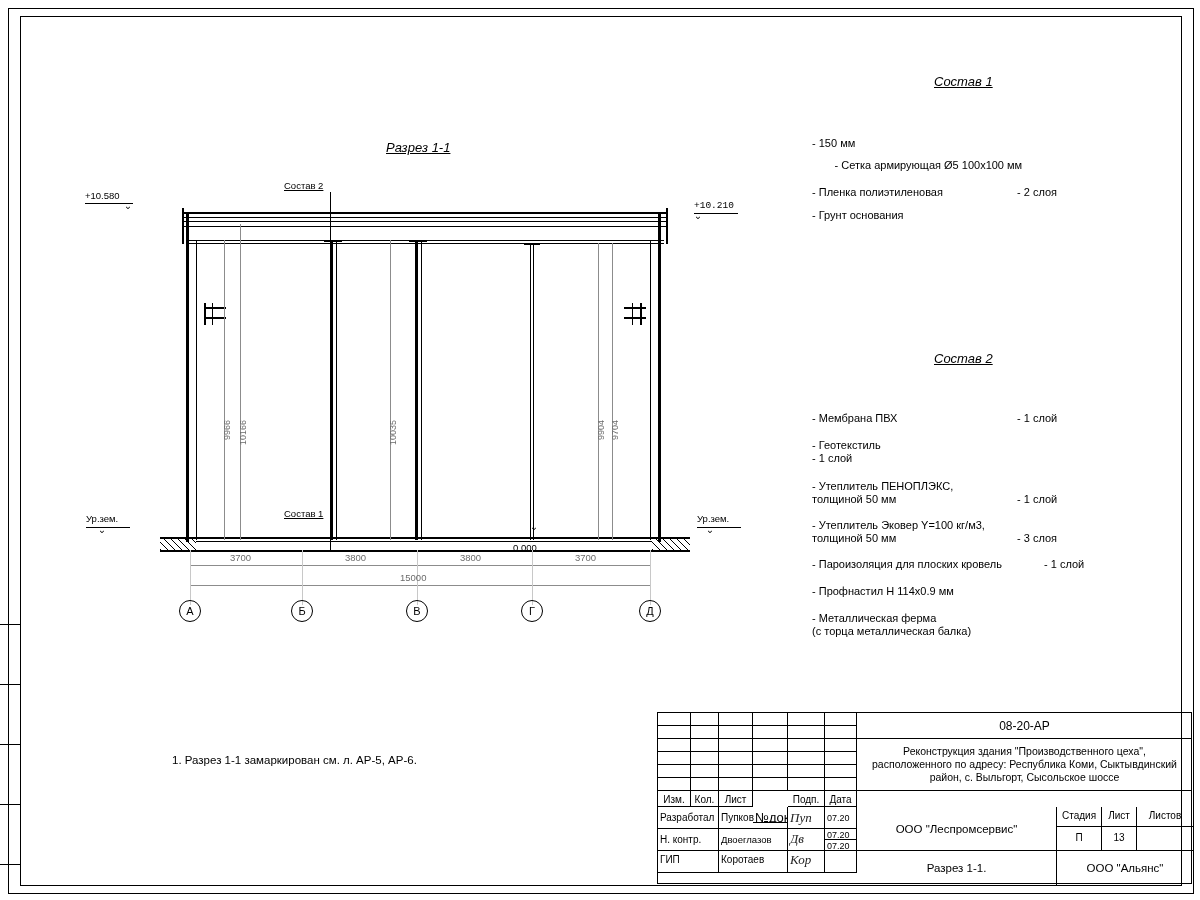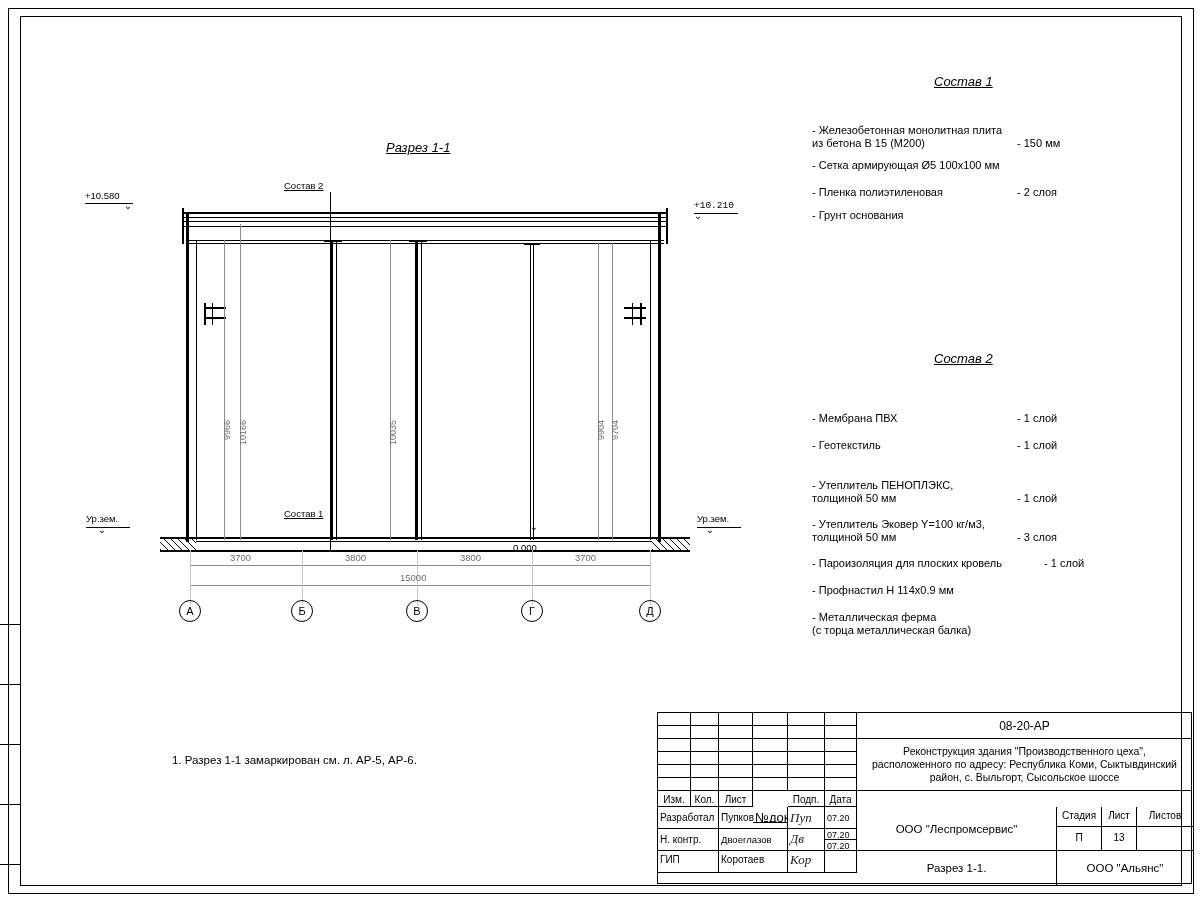--- a/index.html
+++ b/index.html
@@ -245,46 +245,44 @@
   <div class="circle-mark" style="left:406px; top:600px;">В</div>
   <div class="circle-mark" style="left:521px; top:600px;">Г</div>
   <div class="circle-mark" style="left:639px; top:600px;">Д</div>
 
   <div class="t" style="left:172px; top:754px; font-size:11.5px;">1. Разрез 1-1 замаркирован см. л. АР-5, АР-6.</div>
 
   <div class="t ital ul" style="left:934px; top:76px; font-size:13px;">Состав 1</div>
 
   <div class="spec" style="left:812px; top:124px; width:330px;">
     <div class="spec-row">
-      <div class="spec-name">- Железобетонная  монолитная плита
-  из бетона В 15 (М200)</div>
       <div class="spec-val" style="padding-top:13px;">- 150 мм</div>
     </div>
-    <div class="spec-row" style="margin-top:8px;">
+    <div class="spec-row" style="margin-top:8px;justify-content:center;">
       <div class="spec-name">- Сетка армирующая Ø5 100х100 мм</div>
       <div class="spec-val"></div>
     </div>
     <div class="spec-row" style="margin-top:14px;">
       <div class="spec-name">- Пленка полиэтиленовая</div>
       <div class="spec-val">- 2 слоя</div>
     </div>
     <div class="spec-row" style="margin-top:10px;">
       <div class="spec-name">- Грунт основания</div>
       <div class="spec-val"></div>
     </div>
   </div>
 
   <div class="t ital ul" style="left:934px; top:353px; font-size:13px;">Состав 2</div>
 
   <div class="spec" style="left:812px; top:412px; width:330px;">
     <div class="spec-row" style="margin-bottom:14px;">
       <div class="spec-name">- Мембрана ПВХ</div>
       <div class="spec-val">- 1 слой</div>
     </div>
-    <div class="spec-row" style="margin-bottom:27px;">
+    <div class="spec-row" style="margin-bottom:15px;flex-direction:column;">
       <div class="spec-name">- Геотекстиль</div>
       <div class="spec-val">- 1 слой</div>
     </div>
     <div class="spec-row" style="margin-bottom:13px;">
       <div class="spec-name">- Утеплитель ПЕНОПЛЭКС,
   толщиной 50 мм</div>
       <div class="spec-val" style="padding-top:13px;">- 1 слой</div>
     </div>
     <div class="spec-row" style="margin-bottom:13px;">
       <div class="spec-name">- Утеплитель Эковер Y=100 кг/м3,

